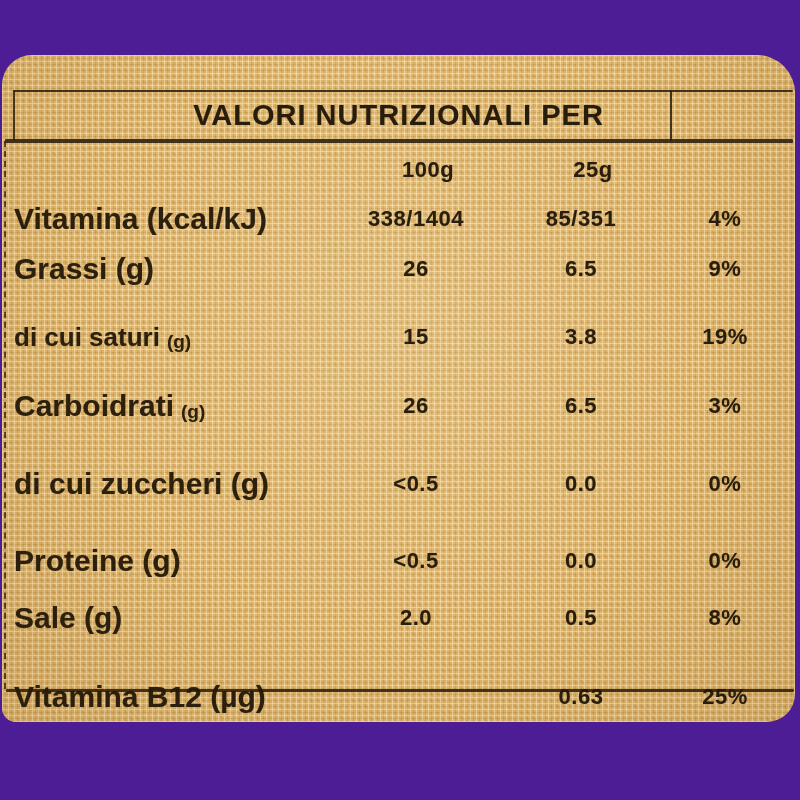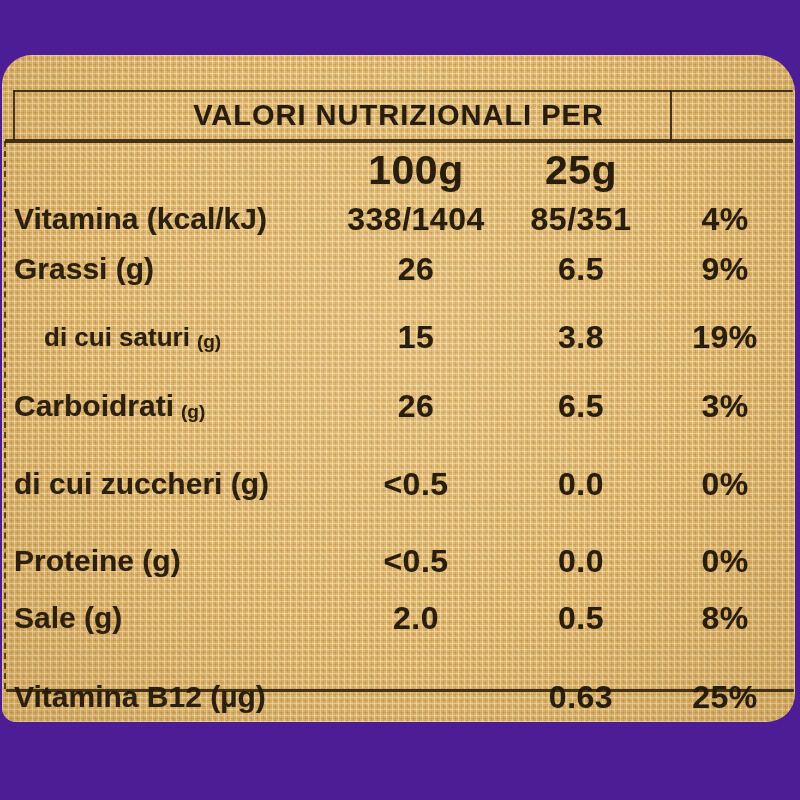--- a/index.html
+++ b/index.html
@@ -77,38 +77,38 @@
     white-space: nowrap;
     font-weight: 700;
     text-shadow: 0 0 1px rgba(60,40,10,0.35);
   }
   .rlabel {
     position: absolute;
     left: 12px;
     font-size: 30px;
     color: rgba(36,25,10,0.94);
   }
-  .rlabel.small { font-size: 26px; margin-left: 30px; }
+  .rlabel.small { font-size: 26px; }
   .unit {
     font-size: 19px;
     margin-left: 7px;
     position: relative;
     top: 2px;
   }
   .cell {
     position: absolute;
     text-align: center;
-    font-size: 32px;
+    font-size: 22px;
     letter-spacing: 0.5px;
     color: rgba(33,23,9,0.94);
   }
   .c1 { left: 326px; width: 176px; }
   .c2 { left: 501px; width: 156px; }
   .c3 { left: 651px; width: 144px; }
-  .subheader .cell { font-size: 41px; }
+  .subheader .cell { font-size: 22px; padding-left: 12px; }
 </style>
 </head>
 <body>
 
 <div class="stage">
   <div class="label">
 
     <div class="hline" style="left:11px; top:35px; width:780px; height:2px;"></div>
     <div class="vline" style="left:11px; top:35px; width:2px; height:51px;"></div>
     <div class="vline" style="left:668px; top:35px; width:2px; height:51px;"></div>

